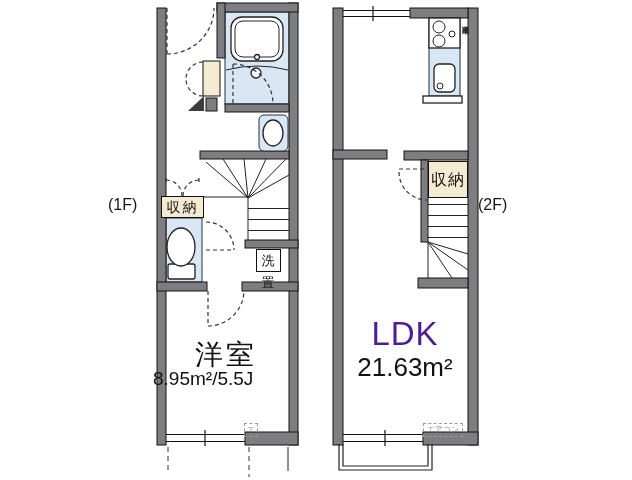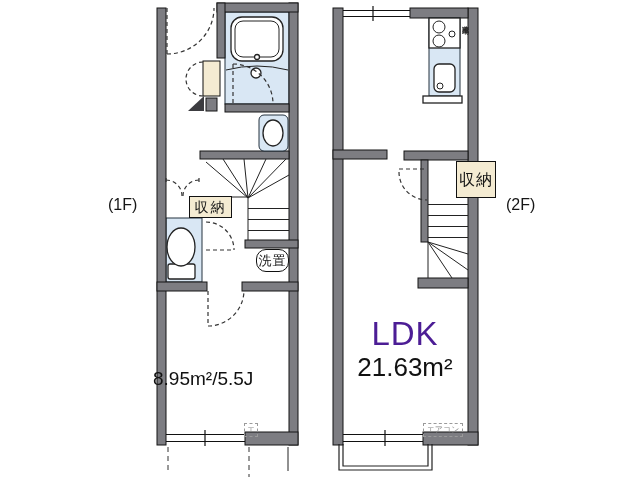--- a/index.html
+++ b/index.html
@@ -16,33 +16,33 @@
   .fixw{fill:#ffffff;stroke:#222;stroke-width:1.3;}
   .fixn{fill:none;stroke:#222;stroke-width:1;}
   .thin{fill:none;stroke:#222;stroke-width:1;}
   .win{fill:none;stroke:#111;stroke-width:1.2;}
   .dash{fill:none;stroke:#333;stroke-width:1.2;stroke-dasharray:4 3;}
   .dash2{fill:none;stroke:#333;stroke-width:1;stroke-dasharray:5 4;}
   .balc{fill:none;stroke:#222;stroke-width:1.2;}
   .lbl{position:absolute;color:#111;white-space:nowrap;}
   .floorlbl{font-size:16px;color:#161616;}
   .box{position:absolute;box-sizing:border-box;text-align:center;color:#161616;}
-  .storagebox{background:var(--storage-color);border:1px solid #111;margin-left:28px;}
+  .storagebox{background:var(--storage-color);border:1px solid #111;}
   .laundrybox{background:#fff;border:1px solid #111;}
   .airconbox{border:1px dashed #9a9a9a;color:#8a8a8a;overflow:hidden;background:transparent;}
   #room1-name{left:161px;top:336px;width:130px;text-align:center;font-size:28px;letter-spacing:3px;}
   #room1-area{left:153px;top:368px;width:148px;text-align:left;font-size:19px;letter-spacing:0;}
   #room2-name{left:340px;top:315px;width:130px;text-align:center;font-size:33px;letter-spacing:1px;color:#4c1d95;}
   #room2-area1{left:340px;top:352px;width:130px;text-align:center;font-size:26px;}
   #room2-area2{left:340px;top:372px;width:130px;text-align:center;font-size:20px;}
   #label-1f{left:108px;top:196px;}
-  #label-2f{left:478px;top:196px;margin-left:28px;}
+  #label-2f{left:478px;top:196px;}
   #storage-1f{left:161px;top:196px;width:43px;height:22px;font-size:14px;line-height:21px;letter-spacing:2px;}
   #storage-2f{left:428px;top:161px;width:40px;height:37px;font-size:16px;line-height:36px;letter-spacing:1px;}
-  #laundry-1f{left:256px;top:249px;width:33px;height:23px;font-size:13px;line-height:22px;letter-spacing:1px;border-radius:10px;}
+  #laundry-1f{left:256px;top:249px;width:25px;height:23px;font-size:13px;line-height:22px;letter-spacing:1px;}
   #aircon-2f{left:423px;top:423px;width:40px;height:14px;font-size:8px;line-height:12px;}
   #aircon-1f{left:244px;top:423px;width:14px;height:14px;font-size:8px;line-height:12px;text-align:left;padding-left:2px;}
   #fridge-lbl{left:459px;top:20px;height:78px;width:11px;writing-mode:vertical-rl;font-size:7px;
               letter-spacing:0.5px;color:#222;overflow:hidden;line-height:10px;}
   #watermark{left:245px;top:414px;font-size:24px;color:#ababab;letter-spacing:0px;opacity:.9;}
 </style>
 </head>
 <body>
 
 <div id="plan">
@@ -199,20 +199,21 @@
       <g>
         <path class="balc" d="M339 444 L339 470 L432 470 L432 444"></path>
         <path class="balc" d="M343 444 L343 466 L428 466 L428 444"></path>
       </g>
     </g>
   </svg>
 
   <div class="lbl floorlbl" id="label-1f">(1F)</div>
   <div class="lbl floorlbl" id="label-2f">(2F)</div>
 
+  <div class="lbl" id="room1-name">洋室</div>
   <div class="lbl" id="room1-area">8.95m²/5.5J</div>
 
   <div class="lbl" id="room2-name">LDK</div>
   <div class="lbl" id="room2-area1">21.63m²</div>
 
   <div class="box storagebox" id="storage-1f">収納</div>
   <div class="box storagebox" id="storage-2f">収納</div>
   <div class="box laundrybox" id="laundry-1f">洗置</div>
 
   <div class="box airconbox" id="aircon-1f">エアコン</div>

